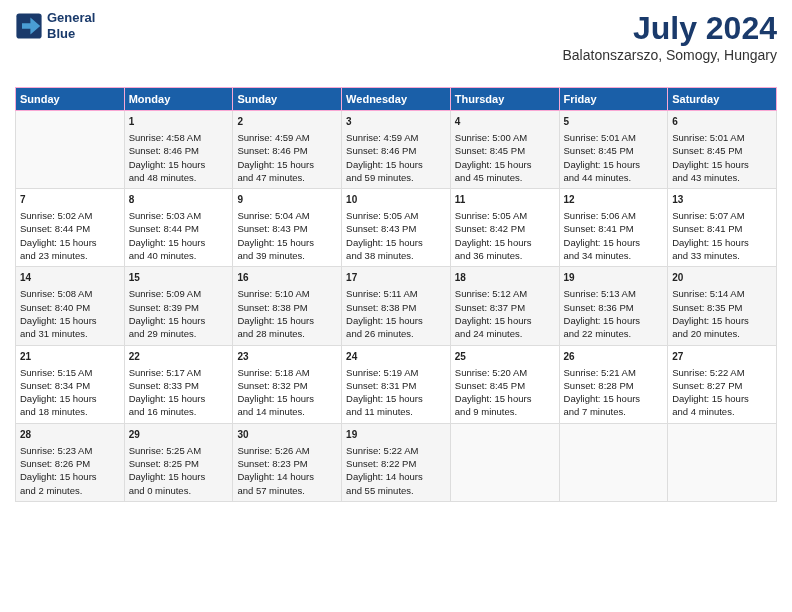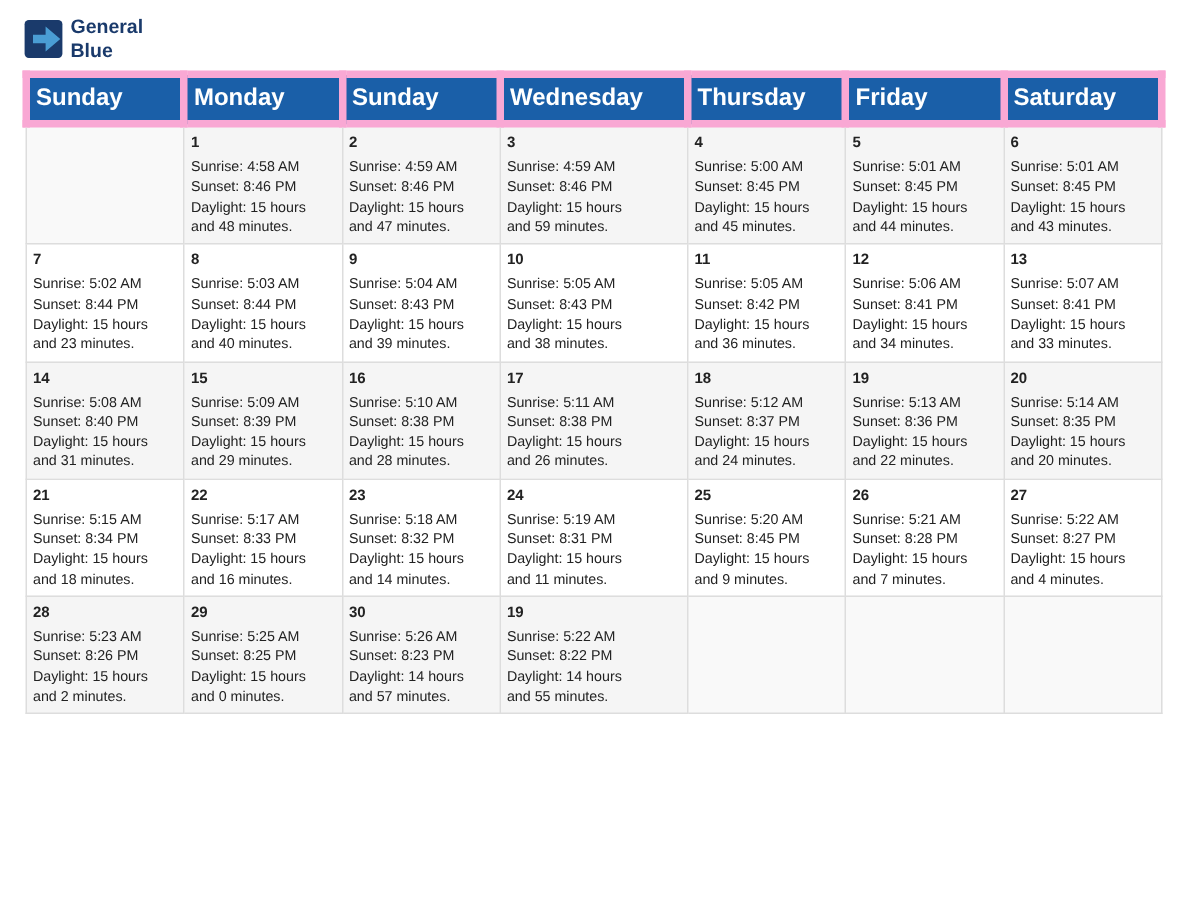--- a/index.html
+++ b/index.html
@@ -13,21 +13,21 @@
     .page {
       width: 792px;
       height: 612px;
       padding: 10px 15px;
       background: #fff;
     }
     .header-area {
       display: flex;
       justify-content: space-between;
       align-items: flex-start;
-      margin-bottom: 6px;
+      margin-bottom: 24px;
     }
     .logo {
       display: flex;
       align-items: center;
       gap: 4px;
     }
     .logo-text {
       font-size: 13px;
       font-weight: bold;
       color: #1a3a6b;
@@ -54,23 +54,23 @@
       border-collapse: collapse;
       font-size: 10px;
     }
     thead tr {
       background-color: #1a5fa8;
       color: #fff;
     }
     thead th {
       padding: 5px 4px;
       text-align: left;
-      font-size: 16px;
+      font-size: 11px;
       font-weight: bold;
-      border: 5px solid #f9a8d4;
+      border: 1px solid #f9a8d4;
     }
     tbody tr {
       background: #fff;
     }
     tbody tr:nth-child(odd) {
       background: #f5f5f5;
     }
     tbody td {
       padding: 4px 4px;
       vertical-align: top;
@@ -97,20 +97,24 @@
   <div class="header-area">
     <div class="logo">
       <svg class="logo-icon" viewBox="0 0 40 40">
         <rect x="2" y="2" width="36" height="36" rx="4" fill="#1a3a6b"></rect>
         <polygon points="22,8 36,20 22,32 22,24 10,24 10,16 22,16" fill="#4a9dd4"></polygon>
       </svg>
       <div>
         <div class="logo-text">General</div>
         <div class="logo-text">Blue</div>
       </div>
+    </div>
+    <div class="title-area">
+      <div class="main-title">July 2024</div>
+      <div class="subtitle">Balatonszarszo, Somogy, Hungary</div>
     </div>
   </div>
 
   <table>
     <thead>
       <tr>
         <th>Sunday</th>
         <th>Monday</th>
         <th>Sunday</th>
         <th>Wednesday</th>

